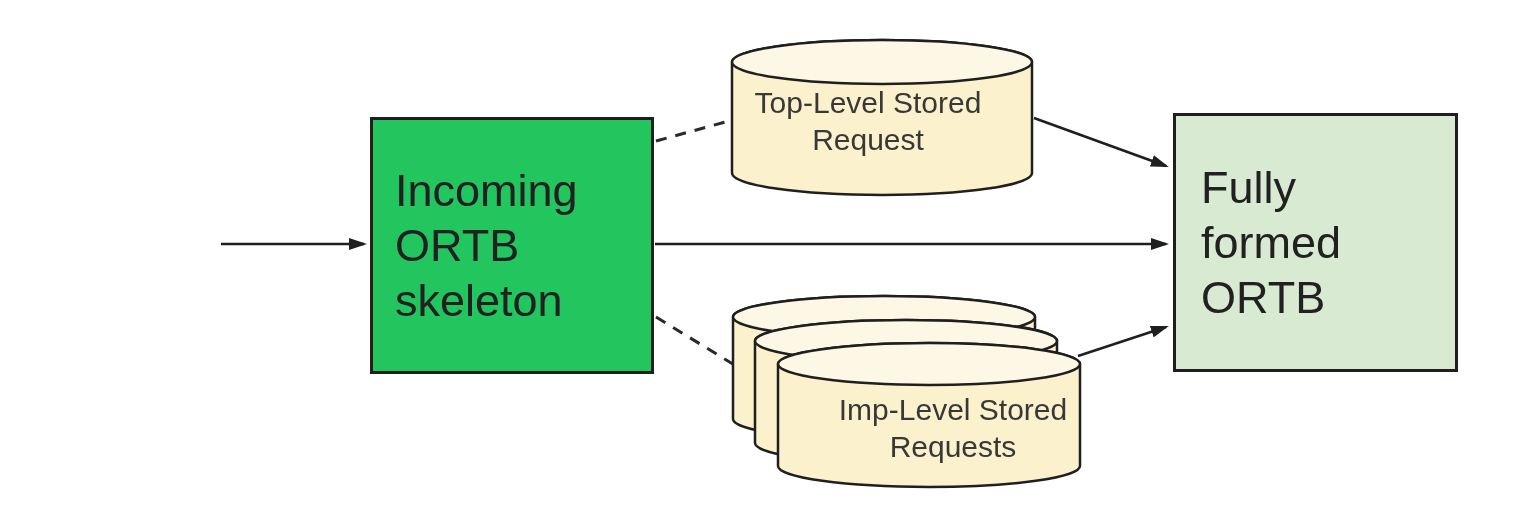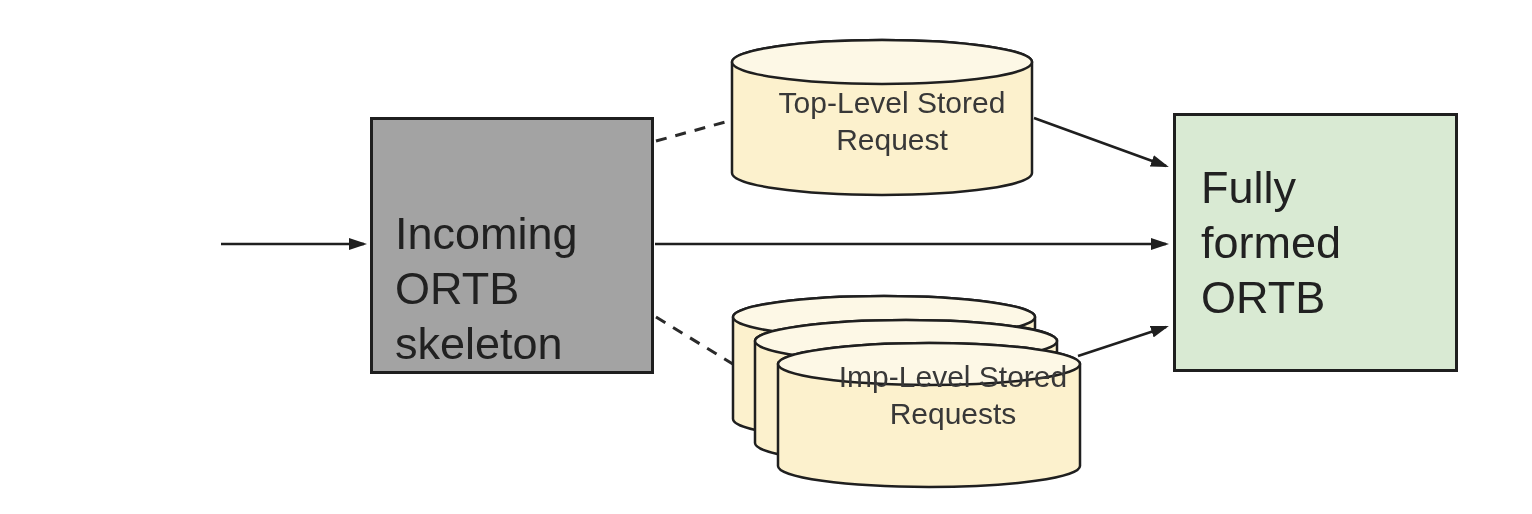--- a/index.html
+++ b/index.html
@@ -63,27 +63,27 @@
     padding-left: 25px; padding-right: 100px;
   }
   .cyl-label {
     position: absolute;
     text-align: center;
     font-size: 30px;
     line-height: 37px;
     color: #383838;
   }
   .cyl-label.top-req {
-    left: 752px; top: 84px;
+    left: 728px; top: 84px;
     width: 280px;
     padding: 0 15px;
     box-sizing: border-box;
   }
   .cyl-label.imp-req {
-    left: 778px; top: 358px;
+    left: 778px; top: 391px;
     width: 350px;
     padding: 0 15px;
     box-sizing: border-box;
   }
 </style>
 </head>
 <body>
 
 <div class="canvas">
 
@@ -128,21 +128,21 @@
         <ellipse class="cyl" cx="906" cy="341" rx="151" ry="21" fill="#fdf8e6"></ellipse>
       </g>
       <g>
         <path class="cyl" d="M 778 364 L 778 466 A 151 21 0 0 0 1080 466 L 1080 364 A 151 21 0 0 0 778 364 Z" fill="#fcf1cd"></path>
         <ellipse class="cyl" cx="929" cy="364" rx="151" ry="21" fill="#fdf8e6"></ellipse>
       </g>
     </g>
   </svg>
 
 
-  <div class="node-box incoming" style="background-color: #a3a3a3; align-items: flex-end;">
+  <div class="node-box incoming" style="background-color: #22c55e;">
     <span>Incoming ORTB skeleton</span>
   </div>
 
   <div class="node-box fully" style="background-color: rgb(217, 234, 211);">
     <span>Fully formed ORTB</span>
   </div>
 
   <div class="cyl-label top-req">Top-Level Stored Request</div>
 
   <div class="cyl-label imp-req">Imp-Level Stored Requests</div>

